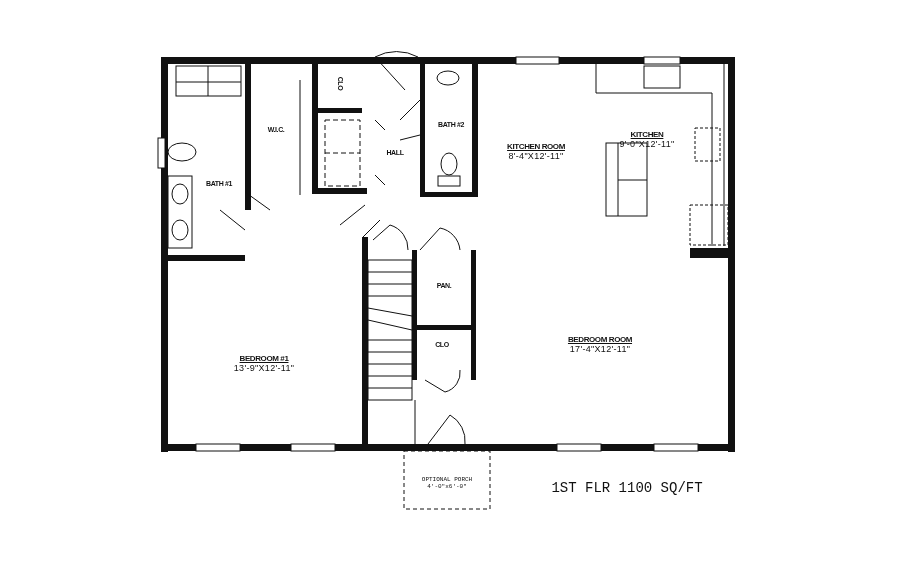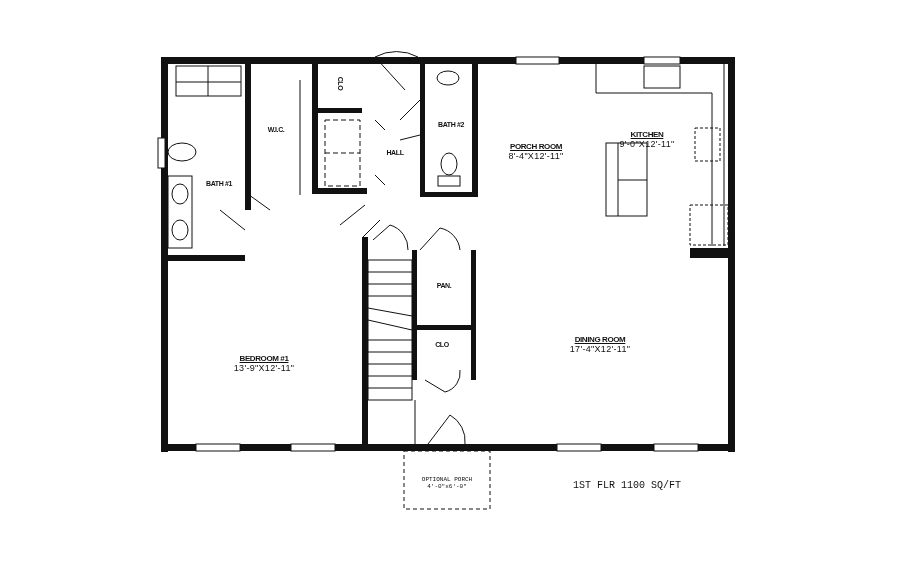--- a/index.html
+++ b/index.html
@@ -94,37 +94,37 @@
     <line x1="325" y1="153" x2="360" y2="153" stroke-dasharray="5,3"></line>
     <rect x="404" y="451" width="86" height="58" stroke-dasharray="4,3"></rect>
   </g>
 </svg>
 
 <div class="lbl" style="left:647px;top:110px;margin-top:20px;">
   <span class="name">KITCHEN</span>
   <span class="dim">9'-0"X12'-11"</span>
 </div>
 <div class="lbl" style="left:536px;top:142px;">
-  <span class="name">PORCH ROOM</span>
+  <span class="name">KITCHEN ROOM</span>
   <span class="dim">8'-4"X12'-11"</span>
 </div>
 <div class="lbl" style="left:600px;top:335px;">
-  <span class="name">DINING ROOM</span>
+  <span class="name">BEDROOM ROOM</span>
   <span class="dim">17'-4"X12'-11"</span>
 </div>
 <div class="lbl" style="left:264px;top:335px;margin-top:19px;">
   <span class="name">BEDROOM #1</span>
   <span class="dim">13'-9"X12'-11"</span>
 </div>
 <div class="lbl small" style="left:219px;top:180px;">BATH #1</div>
 <div class="lbl small" style="left:451px;top:121px;">BATH #2</div>
 <div class="lbl small" style="left:276px;top:126px;">W.I.C.</div>
 <div class="lbl small" style="left:395px;top:149px;">HALL</div>
 <div class="lbl small" style="left:444px;top:282px;">PAN.</div>
 <div class="lbl small" style="left:340px;top:80px;transform:translateX(-50%) rotate(90deg);">CLO</div>
 <div class="lbl small" style="left:442px;top:341px;">CLO</div>
 
 <div class="lbl mono" style="left:447px;top:476px;font-size:6px;line-height:7px;">
   <span style="display:block;">OPTIONAL PORCH</span>
   <span style="display:block;">4'-0"x6'-0"</span>
 </div>
 
-<div class="lbl mono" style="left:627px;top:480px;font-size:10px;">1ST FLR 1100 SQ/FT</div>
+<div class="lbl mono" style="left:627px;top:480px;font-size:14px;">1ST FLR 1100 SQ/FT</div>
 
 </body></html>

